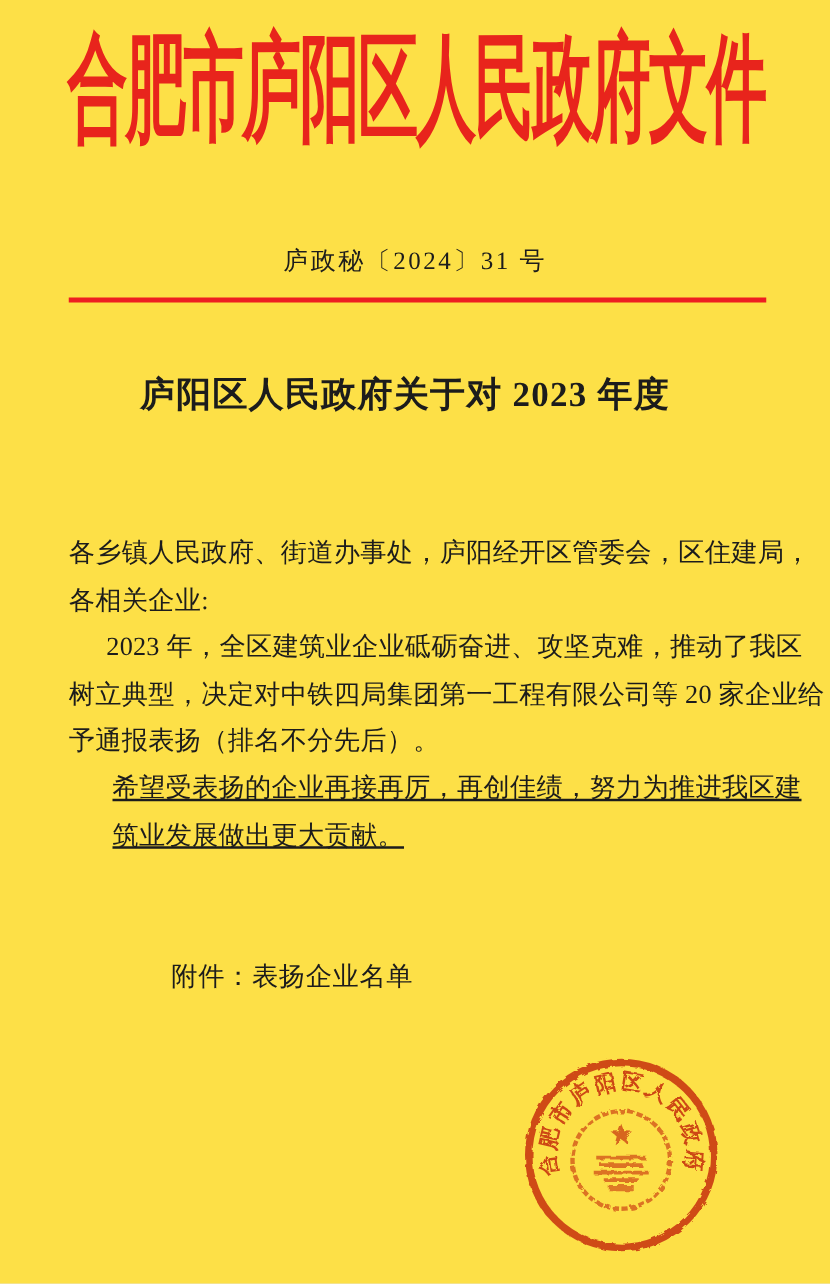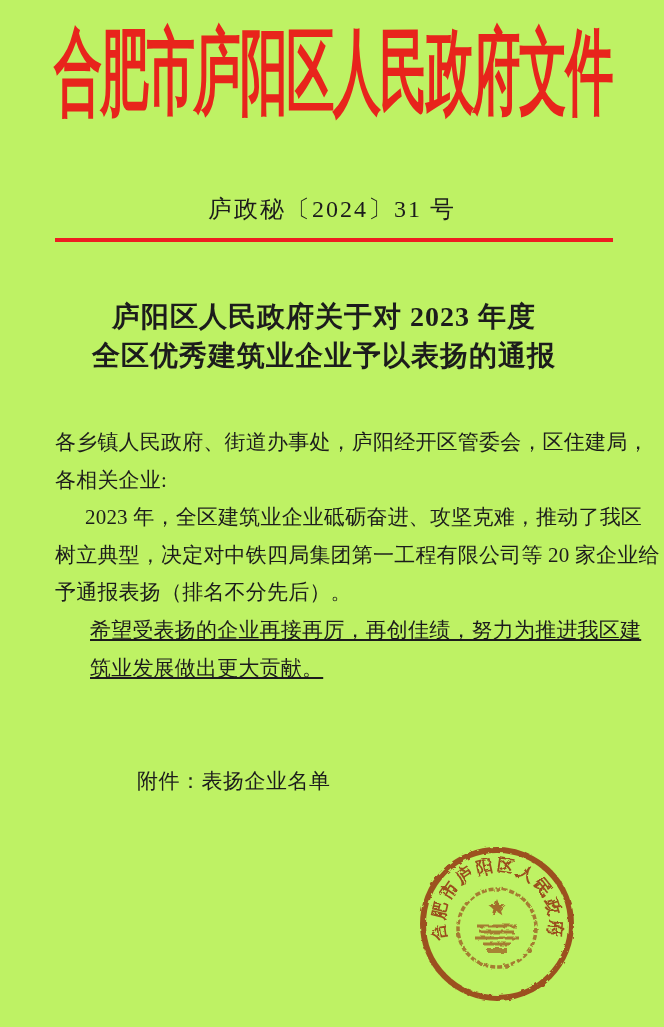--- a/index.html
+++ b/index.html
@@ -1,21 +1,21 @@
 <!DOCTYPE html>
 <html><head>
 <meta charset="utf-8">
 <style>
   html, body { margin: 0; padding: 0; background: #e9e9e9; }
   .page {
     position: relative;
     width: 664px;
     height: 1027px;
     margin: 0 auto;
-    background: #bef264;
+    background: #fde047;
     overflow: hidden;
     font-family: "Liberation Serif", "DejaVu Serif", serif;
     color: #1c1c1c;
   }
 
   
   .header-title {
     position: absolute;
     left: 51px;
     top: 26px;
@@ -31,21 +31,21 @@
     text-align: center;
   }
 
   
   .doc-number {
     position: absolute;
     left: 0;
     top: 196px;
     width: 664px;
     text-align: center;
-    font-size: 24px;
+    font-size: 20px;
     letter-spacing: 2px;
     line-height: 26px;
   }
 
   
   .red-divider {
     position: absolute;
     left: 55px;
     top: 238px;
     width: 558px;
@@ -121,21 +121,20 @@
 <div class="page">
 
   <div class="header-title">合肥市庐阳区人民政府文件</div>
 
   <div class="doc-number">庐政秘〔2024〕31 号</div>
 
   <div class="red-divider"></div>
 
   <div class="doc-title">
     <div>庐阳区人民政府关于对 2023 年度</div>
-    <div>全区优秀建筑业企业予以表扬的通报</div>
   </div>
 
   <div class="body-lines">
     <div>各乡镇人民政府、街道办事处，庐阳经开区管委会，区住建局，</div>
     <div>各相关企业:</div>
     <div class="indent-para">2023 年，全区建筑业企业砥砺奋进、攻坚克难，推动了我区</div>
     <div>树立典型，决定对中铁四局集团第一工程有限公司等 20 家企业给</div>
     <div>予通报表扬（排名不分先后）。</div>
     <div class="indent-hope">希望受表扬的企业再接再厉，再创佳绩，努力为推进我区建</div>
     <div class="indent-hope">筑业发展做出更大贡献。</div>

